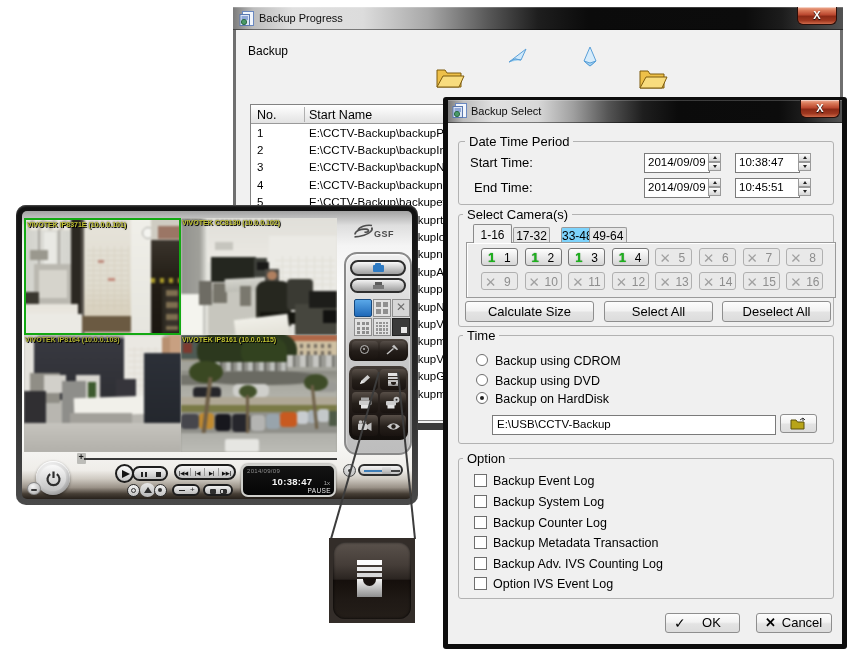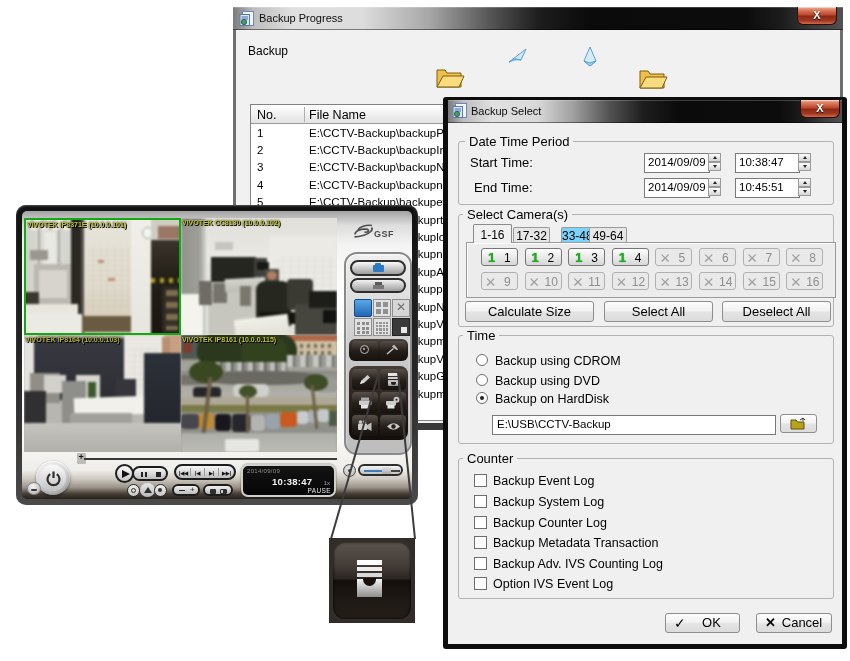--- a/index.html
+++ b/index.html
@@ -56,21 +56,21 @@
 </svg>
 <svg class="abs" style="left:638px;top:63px" width="30" height="28" viewBox="0 0 30 28">
  <path d="M2 8 L10 8 L12 11 L26 11 L26 25 L2 25 Z" fill="#eec049" stroke="#7e5c0e"></path>
  <path d="M2 25 L8 14 L29 14 L24 25 Z" fill="#f8dc7e" stroke="#7e5c0e"></path>
 </svg>
 
 <div class="abs" style="left:250px;top:104px;width:578px;height:317px;background:#fff;border:1px solid #828282;box-sizing:border-box;overflow:hidden">
  <div style="position:absolute;left:0;top:0;width:100%;height:18px;background:linear-gradient(180deg,#ffffff,#ebebeb 70%,#e2e2e2);border-bottom:1px solid #9a9a9a"></div>
  <div style="position:absolute;left:53px;top:2px;width:1px;height:15px;background:#b0b0b0"></div>
  <div class="abs" style="left:6px;top:3px;font-size:12.5px">No.</div>
- <div class="abs" style="left:58px;top:3px;font-size:12.5px">File Name</div>
+ <div class="abs" style="left:58px;top:3px;font-size:12.5px">Start Name</div>
  <div id="tblrows">
       <div class="row" style="left:6px;top:21.5px">1</div>
       <div class="row" style="left:58px;top:21.5px">E:\CCTV-Backup\backupPlideo10438</div>
       <div class="row" style="left:6px;top:38.9px">2</div>
       <div class="row" style="left:58px;top:38.9px">E:\CCTV-Backup\backupInideo10438</div>
       <div class="row" style="left:6px;top:56.3px">3</div>
       <div class="row" style="left:58px;top:56.3px">E:\CCTV-Backup\backupNoideo10438</div>
       <div class="row" style="left:6px;top:73.69999999999999px">4</div>
       <div class="row" style="left:58px;top:73.69999999999999px">E:\CCTV-Backup\backupnuideo10438</div>
       <div class="row" style="left:6px;top:91.1px">5</div>
@@ -547,21 +547,21 @@
 <div class="lbl" style="left:495px;top:392px">Backup on HardDisk</div>
 <div class="inp" style="left:492px;top:415px;width:278px;height:16px;padding:2px 0 0 4px">E:\USB\CCTV-Backup</div>
 <div class="btn" style="left:780px;top:414px;width:37px;height:19px">
  <svg width="17" height="13" viewBox="0 0 17 13" style="margin-top:2px">
   <path d="M1 3 L6 3 L7.5 5 L14 5 L14 12 L1 12 Z" fill="#b8a418" stroke="#5a500c"></path>
   <path d="M10 3 L13 1 M13 1 L15 3 M13 1 L13 4" stroke="#333" stroke-width="1" fill="none"></path>
  </svg>
 </div>
 
 <div class="gbox" style="left:458px;top:458px;width:374px;height:139px"></div>
-<div class="glbl" style="left:463px;top:451px">Counter</div>
+<div class="glbl" style="left:463px;top:451px">Option</div>
 <div class="chk" style="left:474px;top:474px"></div>
 <div class="lbl" style="left:493px;top:474px">Backup Event Log</div>
 <div class="chk" style="left:474px;top:495px"></div>
 <div class="lbl" style="left:493px;top:495px">Backup System Log</div>
 <div class="chk" style="left:474px;top:516px"></div>
 <div class="lbl" style="left:493px;top:516px">Backup Counter Log</div>
 <div class="chk" style="left:474px;top:536px"></div>
 <div class="lbl" style="left:493px;top:536px">Backup Metadata Transaction</div>
 <div class="chk" style="left:474px;top:557px"></div>
 <div class="lbl" style="left:493px;top:557px">Backup Adv. IVS Counting Log</div>

